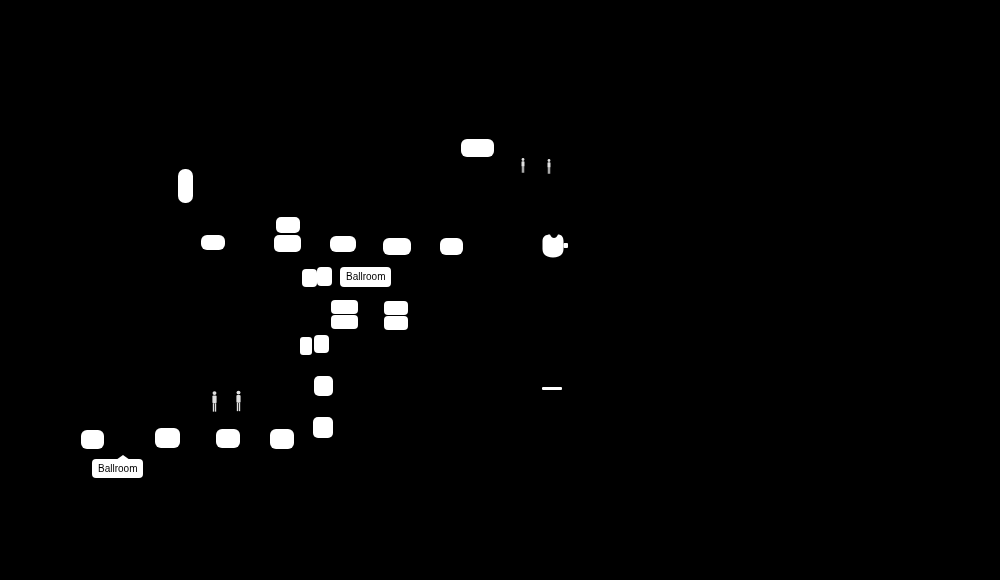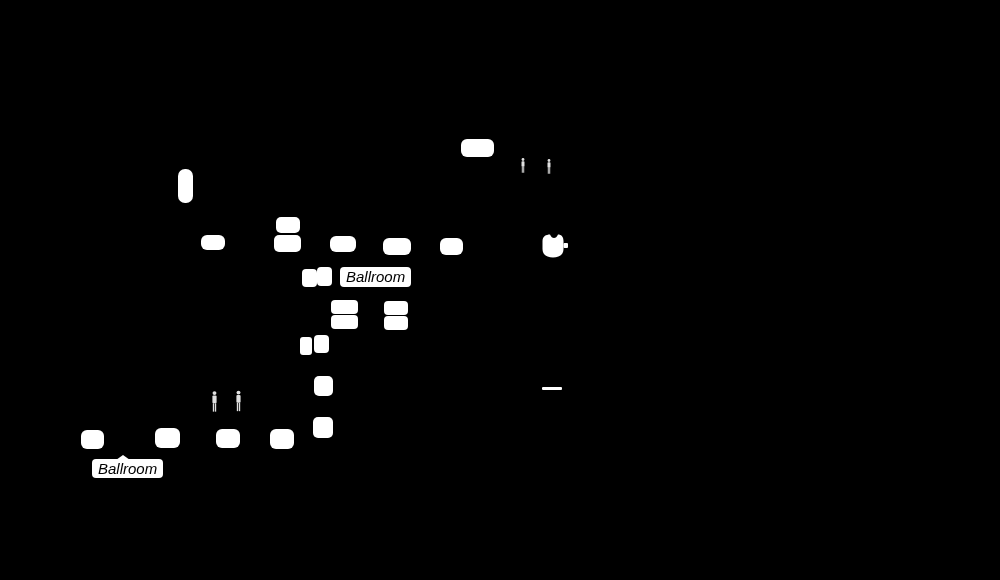--- a/index.html
+++ b/index.html
@@ -11,27 +11,26 @@
     font-family:"Liberation Sans", sans-serif;
   }
   .objects-layer{position:absolute;inset:0;}
   .obj{position:absolute;background:var(--fill,#fff);}
   svg.obj{background:none;fill:var(--fill,#fff);}
   svg.person{position:absolute;fill:var(--person,#e0e0e0);}
   .map-label{
     position:absolute;
     background:var(--label-bg,#fff);
     color:var(--label-text,#000);
-    font-size:15px;
+    font-size:10px;
     line-height:15px;
     padding:2px 6px;
     border-radius:4px;
     white-space:nowrap;
     box-sizing:border-box;
-    font-style:italic;
   }
   .label-a{left:340px;top:267px;height:20px;}
   .label-b{left:92px;top:459px;height:19px;}
   .has-pointer::before{
     content:"";
     position:absolute;
     top:-4px;left:24px;
     width:0;height:0;
     border-left:7px solid transparent;
     border-right:7px solid transparent;

